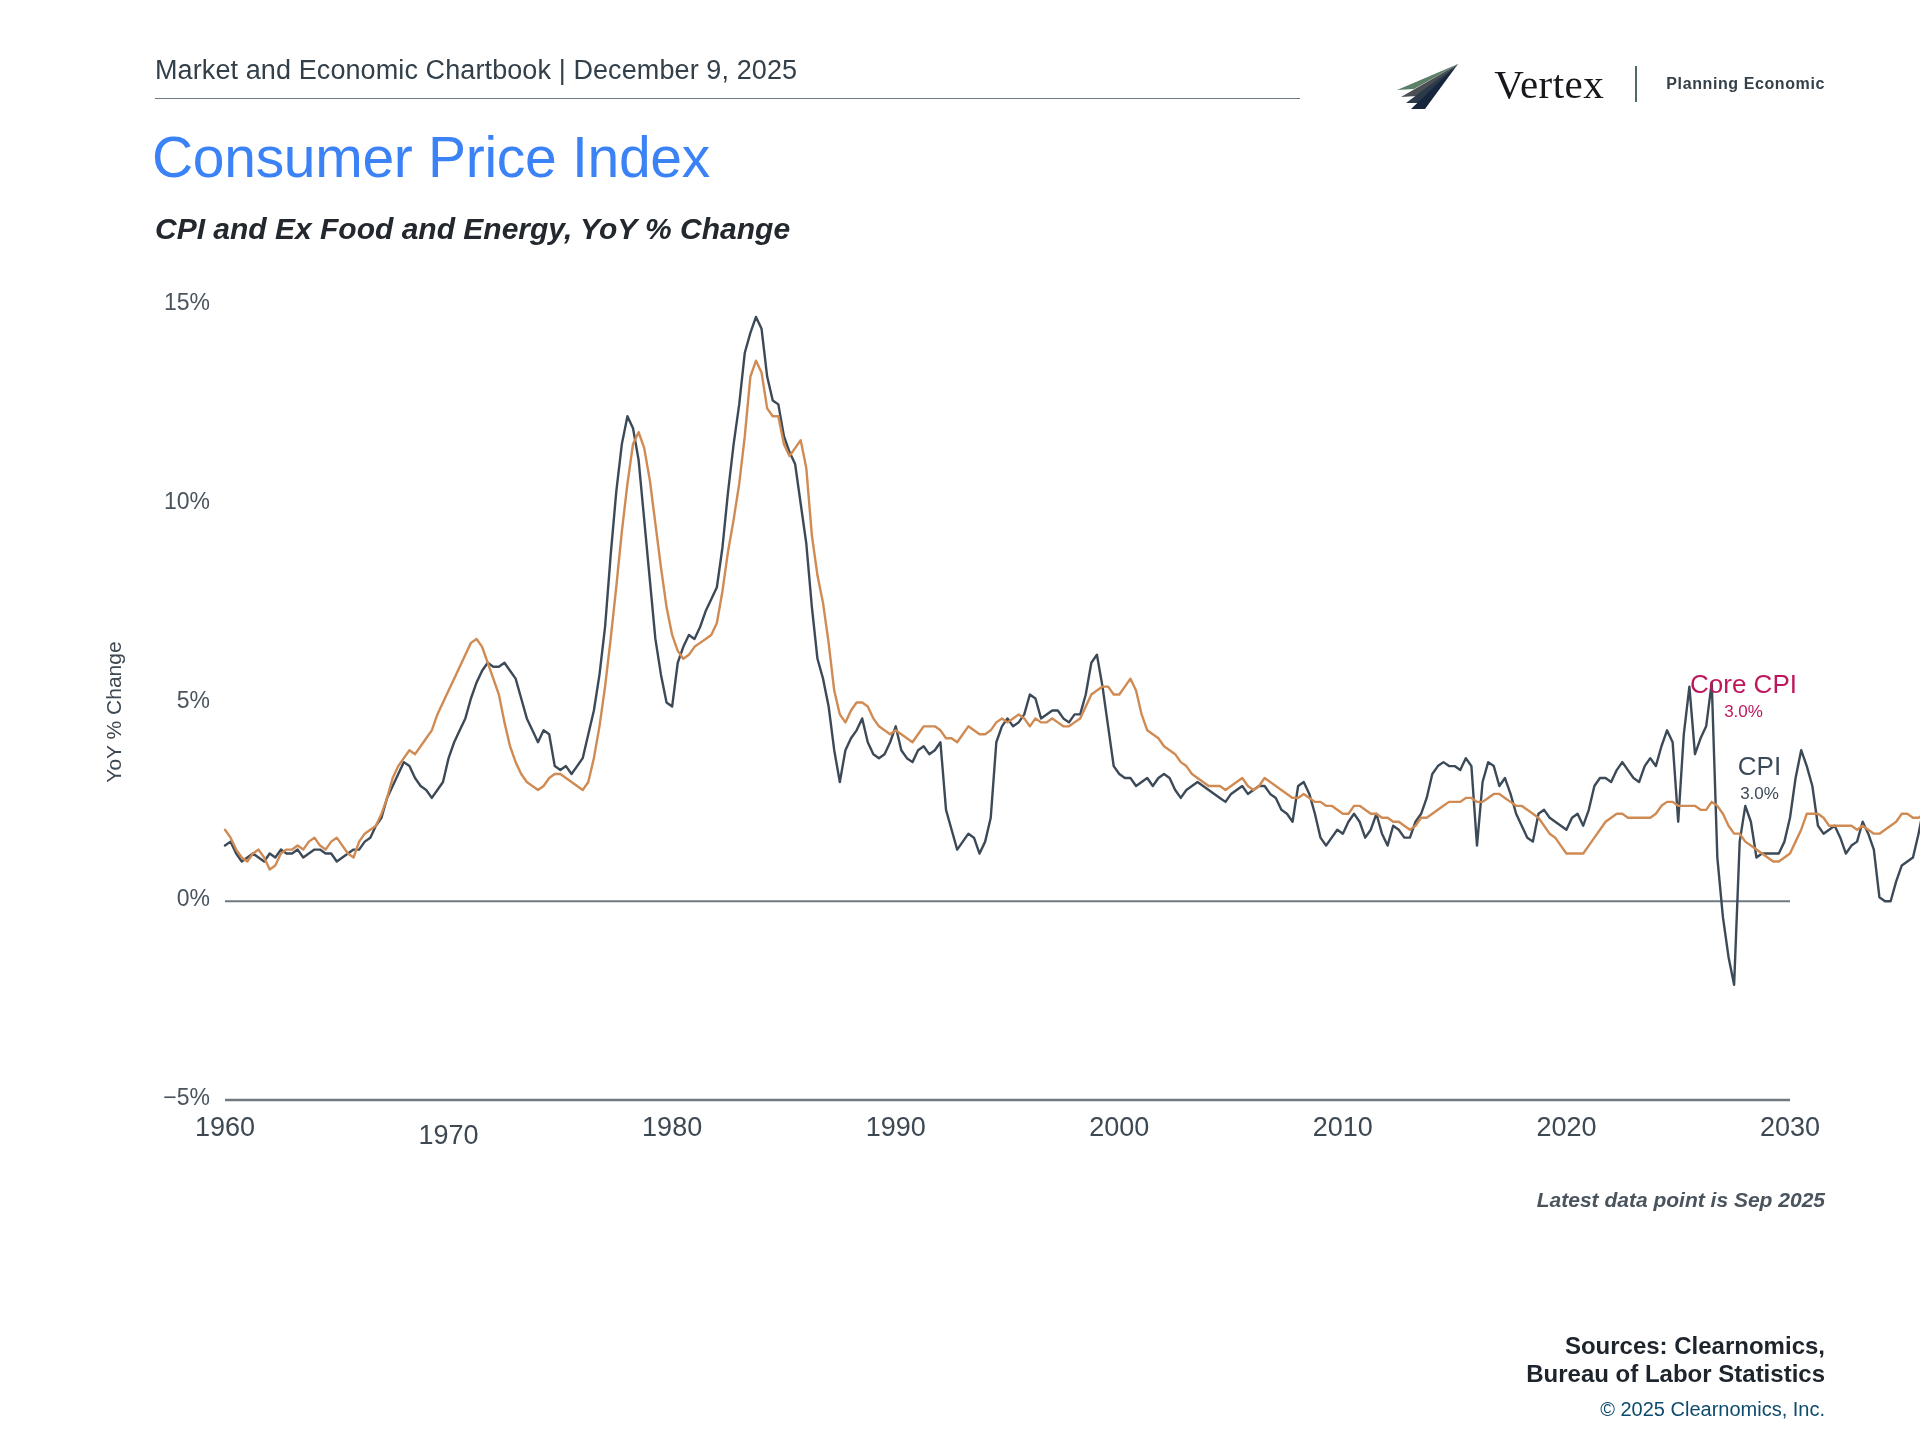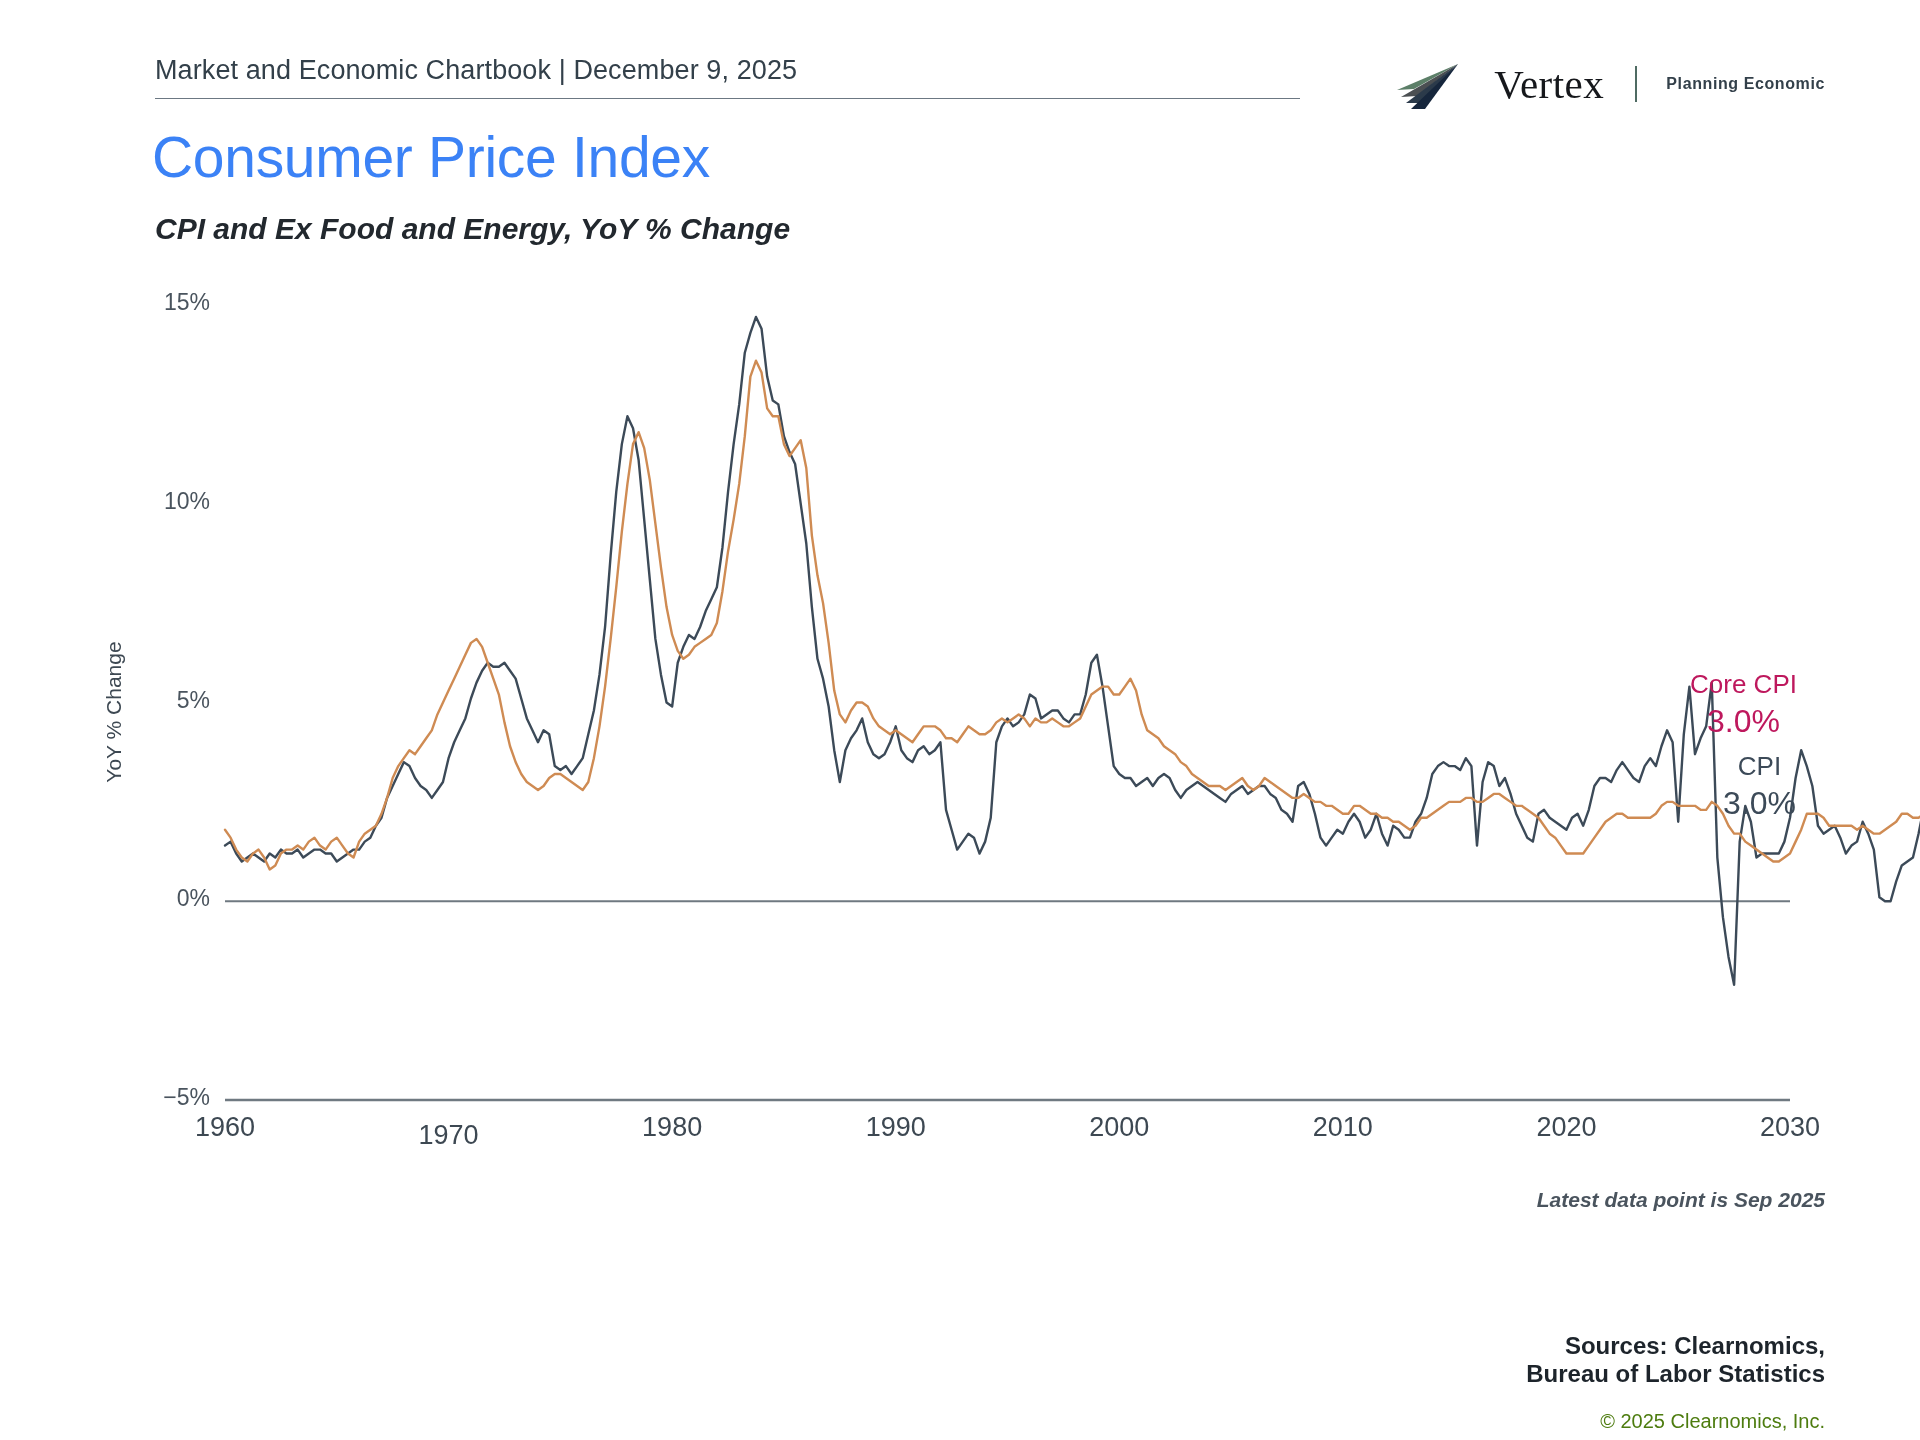--- a/index.html
+++ b/index.html
@@ -125,21 +125,21 @@
     white-space: nowrap;
   }
 
   .series-label {
     position: absolute;
     text-align: center;
     white-space: nowrap;
     line-height: 1.28;
   }
   .series-label .lab-name { font-size: 26px; }
-  .series-label .lab-val  { font-size: 32px; }
+  .series-label .lab-val  { font-size: 17px; }
 
   #label-core { left: 1656px; top: 668px; width: 175px; color: #be185d; }
   #label-cpi  { left: 1672px; top: 750px; width: 175px; color: #3c4a58; }
 
   
   #latest-note {
     position: absolute;
     right: 95px;
     top: 1188px;
     font-size: 21px;
@@ -158,24 +158,23 @@
     font-size: 24px;
     font-weight: 600;
     color: #1d242b;
     white-space: nowrap;
   }
   #copyright-line {
     position: absolute;
     right: 95px;
     top: 1398px;
     font-size: 20px;
-    color: #4d7c0f;
+    color: #0c4a6e;
     white-space: nowrap;
     text-align: right;
-    margin-top: 12px;
   }
 </style>
 </head>
 <body>
 
 <div id="header-bar">
   <div id="chartbook-line">Market and Economic Chartbook | December 9, 2025</div>
   <div id="header-rule"></div>
 </div>
 

